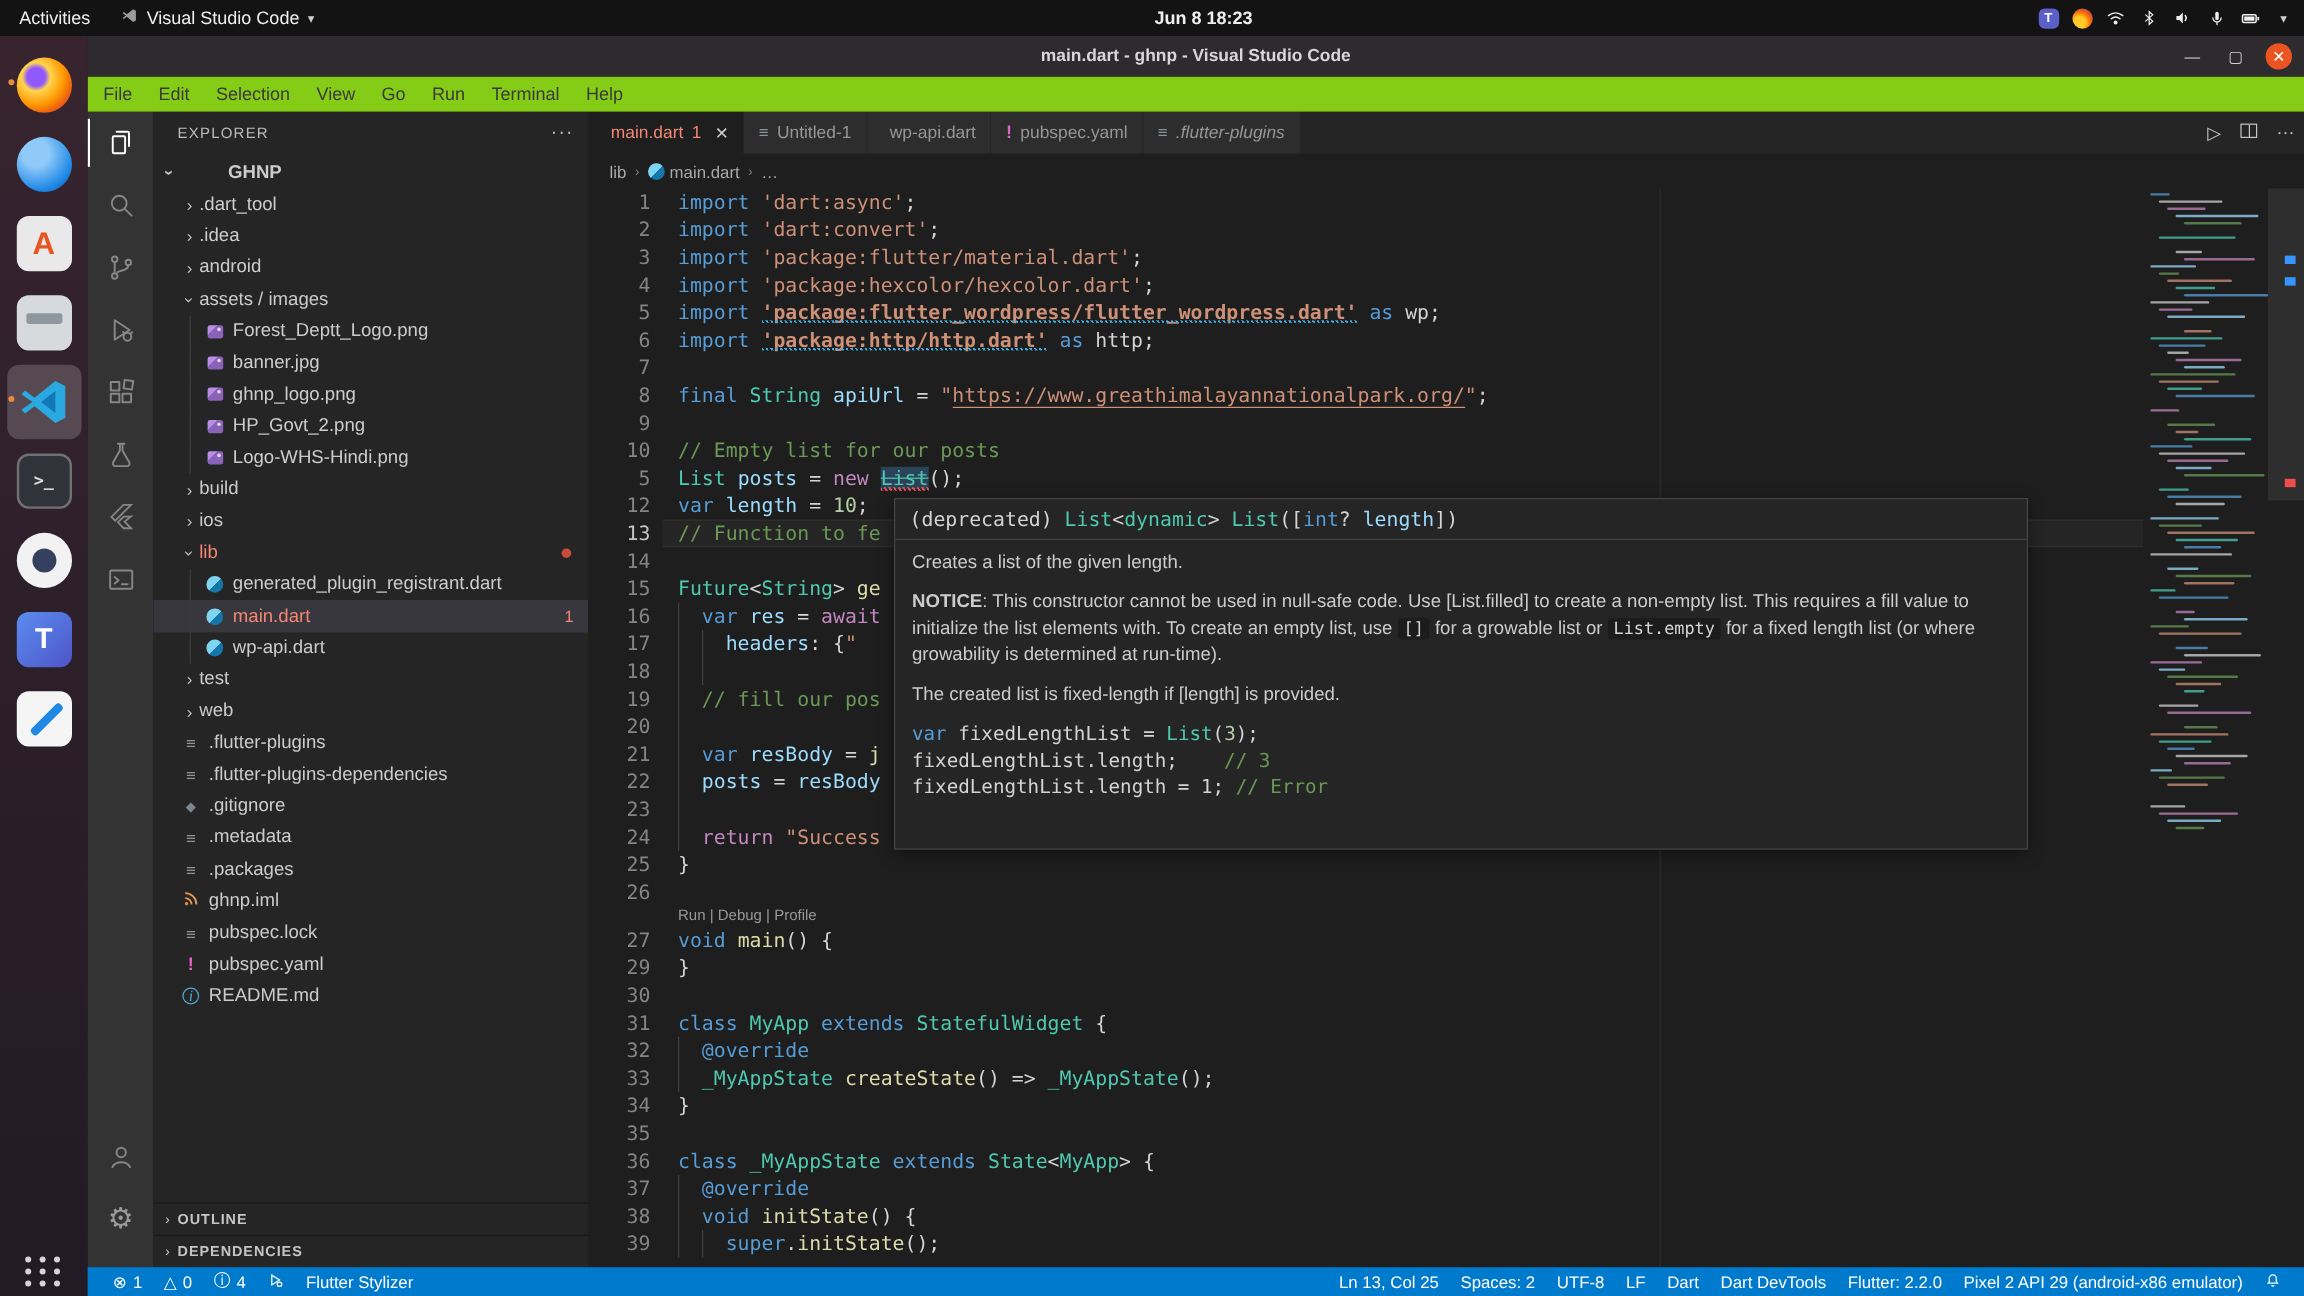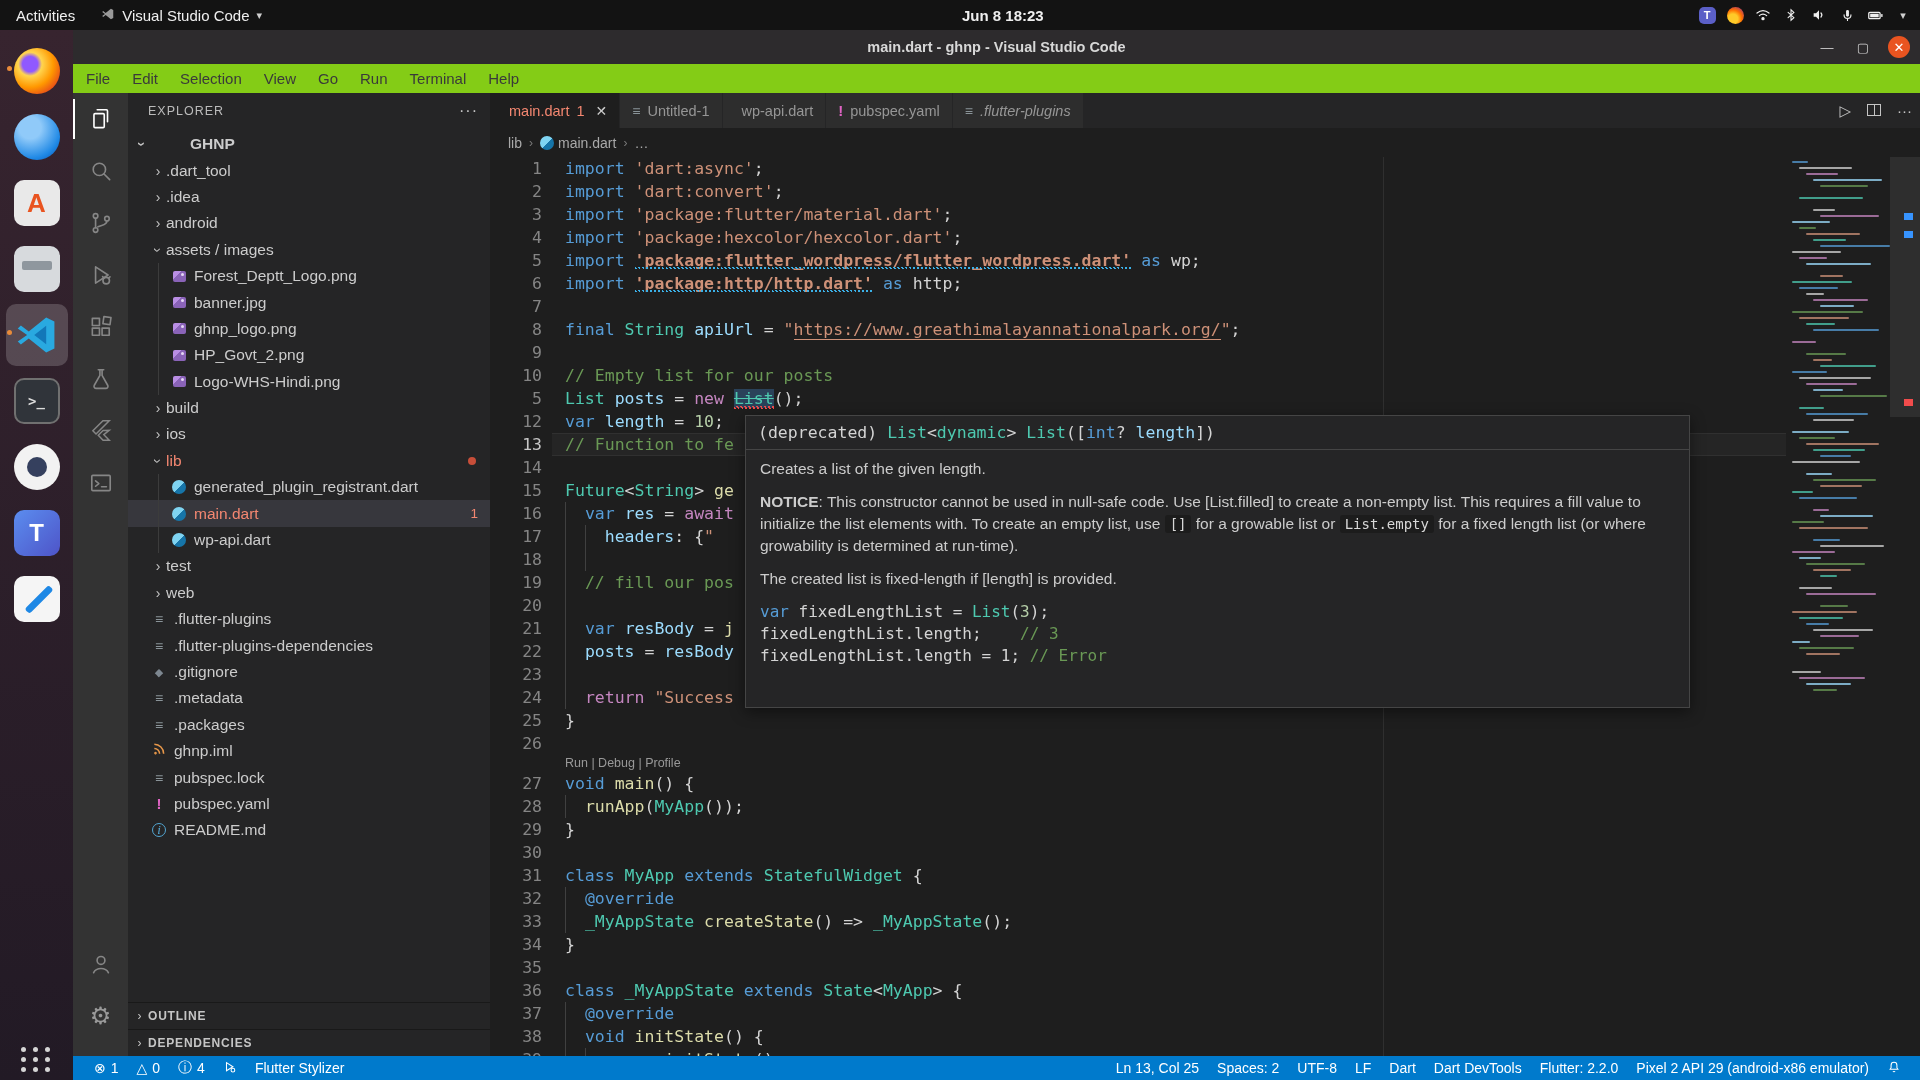--- a/index.html
+++ b/index.html
@@ -552,21 +552,20 @@
         <div class="cl"><span class="ln">19</span><span class="tk-pl">  </span><span class="tk-com">// fill our pos</span><div class="guide" style="left: 75px;"></div></div>
         <div class="cl"><span class="ln">20</span><div class="guide" style="left: 75px;"></div></div>
         <div class="cl"><span class="ln">21</span><span class="tk-pl">  </span><span class="tk-kw">var</span><span class="tk-pl"> </span><span class="tk-vr">resBody</span><span class="tk-pl"> = </span><span class="tk-fn">j</span><div class="guide" style="left: 75px;"></div></div>
         <div class="cl"><span class="ln">22</span><span class="tk-pl">  </span><span class="tk-vr">posts</span><span class="tk-pl"> = </span><span class="tk-vr">resBody</span><div class="guide" style="left: 75px;"></div></div>
         <div class="cl"><span class="ln">23</span><div class="guide" style="left: 75px;"></div></div>
         <div class="cl"><span class="ln">24</span><span class="tk-pl">  </span><span class="tk-ctrl">return</span><span class="tk-pl"> </span><span class="tk-str">"Success</span><div class="guide" style="left: 75px;"></div></div>
         <div class="cl"><span class="ln">25</span><span class="tk-pl">}</span></div>
         <div class="cl"><span class="ln">26</span></div>
         <div class="codelens">Run | Debug | Profile</div>
         <div class="cl"><span class="ln">27</span><span class="tk-kw">void</span><span class="tk-pl"> </span><span class="tk-fn">main</span><span class="tk-pl">() {</span></div>
-        <div class="cl"><span class="ln">28</span><span class="tk-pl">  </span><span class="tk-fn">runApp</span><span class="tk-pl">(</span><span class="tk-type">MyApp</span><span class="tk-pl">());</span><div class="guide" style="left: 75px;"></div></div>
         <div class="cl"><span class="ln">29</span><span class="tk-pl">}</span></div>
         <div class="cl"><span class="ln">30</span></div>
         <div class="cl"><span class="ln">31</span><span class="tk-kw">class</span><span class="tk-pl"> </span><span class="tk-type">MyApp</span><span class="tk-pl"> </span><span class="tk-kw">extends</span><span class="tk-pl"> </span><span class="tk-type">StatefulWidget</span><span class="tk-pl"> {</span></div>
         <div class="cl"><span class="ln">32</span><span class="tk-pl">  </span><span class="tk-kw">@override</span><div class="guide" style="left: 75px;"></div></div>
         <div class="cl"><span class="ln">33</span><span class="tk-pl">  </span><span class="tk-type">_MyAppState</span><span class="tk-pl"> </span><span class="tk-fn">createState</span><span class="tk-pl">() =&gt; </span><span class="tk-type">_MyAppState</span><span class="tk-pl">();</span><div class="guide" style="left: 75px;"></div></div>
         <div class="cl"><span class="ln">34</span><span class="tk-pl">}</span></div>
         <div class="cl"><span class="ln">35</span></div>
         <div class="cl"><span class="ln">36</span><span class="tk-kw">class</span><span class="tk-pl"> </span><span class="tk-type">_MyAppState</span><span class="tk-pl"> </span><span class="tk-kw">extends</span><span class="tk-pl"> </span><span class="tk-type">State</span><span class="tk-pl">&lt;</span><span class="tk-type">MyApp</span><span class="tk-pl">&gt; {</span></div>
         <div class="cl"><span class="ln">37</span><span class="tk-pl">  </span><span class="tk-kw">@override</span><div class="guide" style="left: 75px;"></div></div>
         <div class="cl"><span class="ln">38</span><span class="tk-pl">  </span><span class="tk-kw">void</span><span class="tk-pl"> </span><span class="tk-fn">initState</span><span class="tk-pl">() {</span><div class="guide" style="left: 75px;"></div></div>

